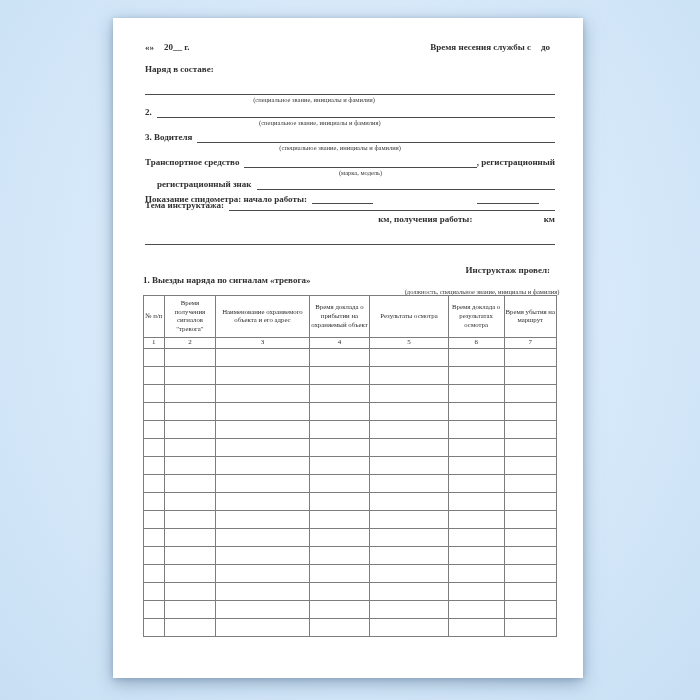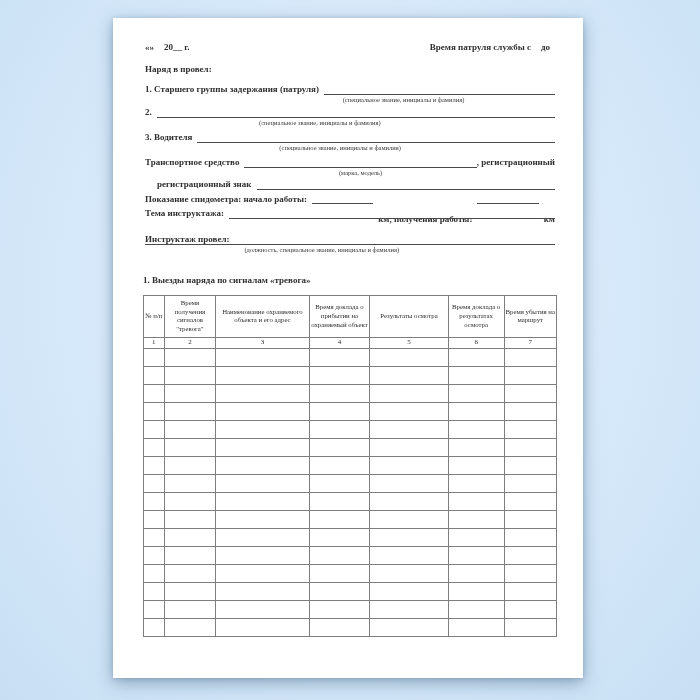--- a/index.html
+++ b/index.html
@@ -70,33 +70,32 @@
 
   <div class="frow between" style="top:22px;">
     <span class="grp">
       <span class="txt">«</span>
         <span class="blank w38"></span>
         <span class="txt">»</span>
       <span class="blank w86 gap-l"></span>
       <span class="txt gap-l">20__ г.</span>
     </span>
     <span class="grp">
-      <span class="txt gap-r">Время патруля службы с</span>
+      <span class="txt gap-r">Время несения службы с</span>
       <span class="blank w34"></span>
       <span class="txt gap-l gap-r">до</span>
       <span class="blank w34"></span>
     </span>
   </div>
 
   <div class="frow" style="top:44px;">
-    <span class="txt">Наряд в провел:</span>
+    <span class="txt">Наряд в составе:</span>
   </div>
 
   <div class="frow" style="top:64px;">
-    <span class="txt gap-r">1. Старшего группы задержания (патруля)</span>
     <span class="blank fill">
       <span class="caption cap-shift">(специальное звание, инициалы и фамилия)</span>
     </span>
   </div>
 
   <div class="frow" style="top:87px;">
     <span class="txt gap-r">2.</span>
     <span class="blank fill">
       <span class="caption cap-shift">(специальное звание, инициалы и фамилия)</span>
     </span>
@@ -123,30 +122,30 @@
   </div>
 
   <div class="frow" style="top:174px;align-items:center;">
     <span class="txt gap-r">Показание спидометра: начало работы:</span>
     <span class="blank w64"></span>
     <span class="txt gap-l gap-r">км, получения работы:</span>
     <span class="blank w64"></span>
     <span class="txt gap-l">км</span>
   </div>
 
-  <div class="frow" style="top:188px;">
+  <div class="frow" style="top:180px;">
     <span class="txt gap-r">Тема инструктажа:</span>
     <span class="blank fill"></span>
   </div>
 
   <div class="frow" style="top:214px;">
     <span class="blank fill"></span>
   </div>
 
-  <div class="frow" style="top:214px;">
+  <div class="frow" style="top:246px;flex-direction:column;">
     <span class="txt gap-r">Инструктаж провел:</span>
     <span class="blank fill">
       <span class="caption cap-shift-lg">(должность, специальное звание, инициалы и фамилия)</span>
     </span>
   </div>
 
   <div class="table-title">1. Выезды наряда по сигналам «тревога»</div>
 
   <table class="alarm">
     <thead>

